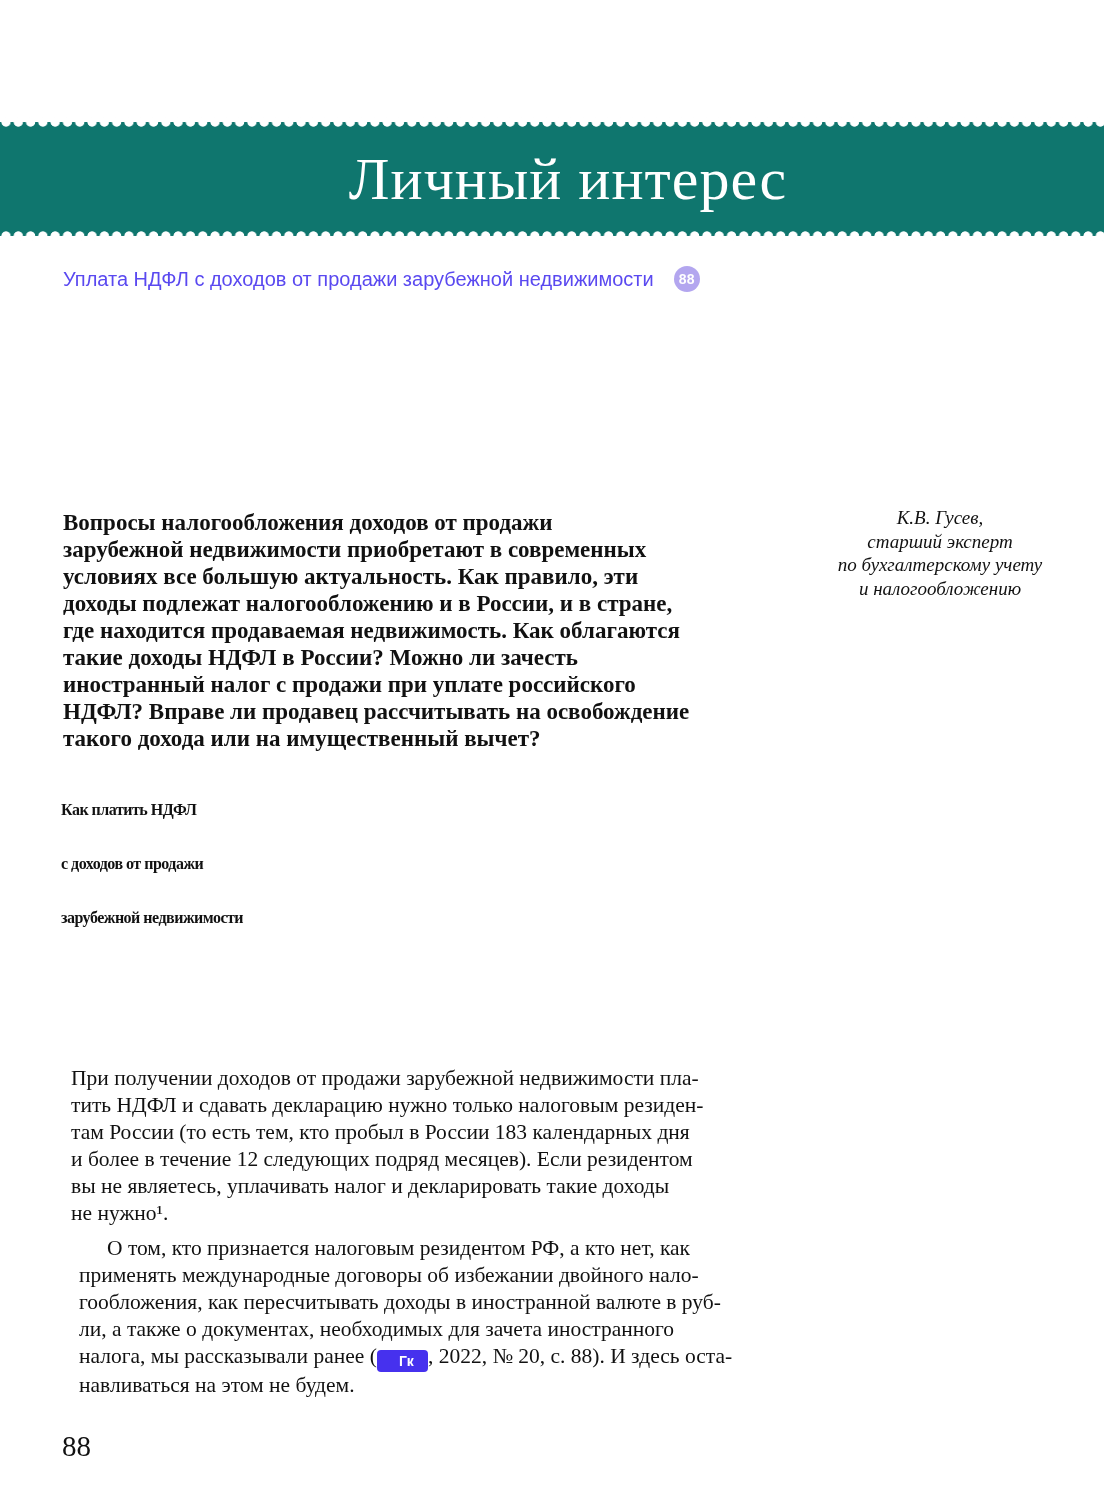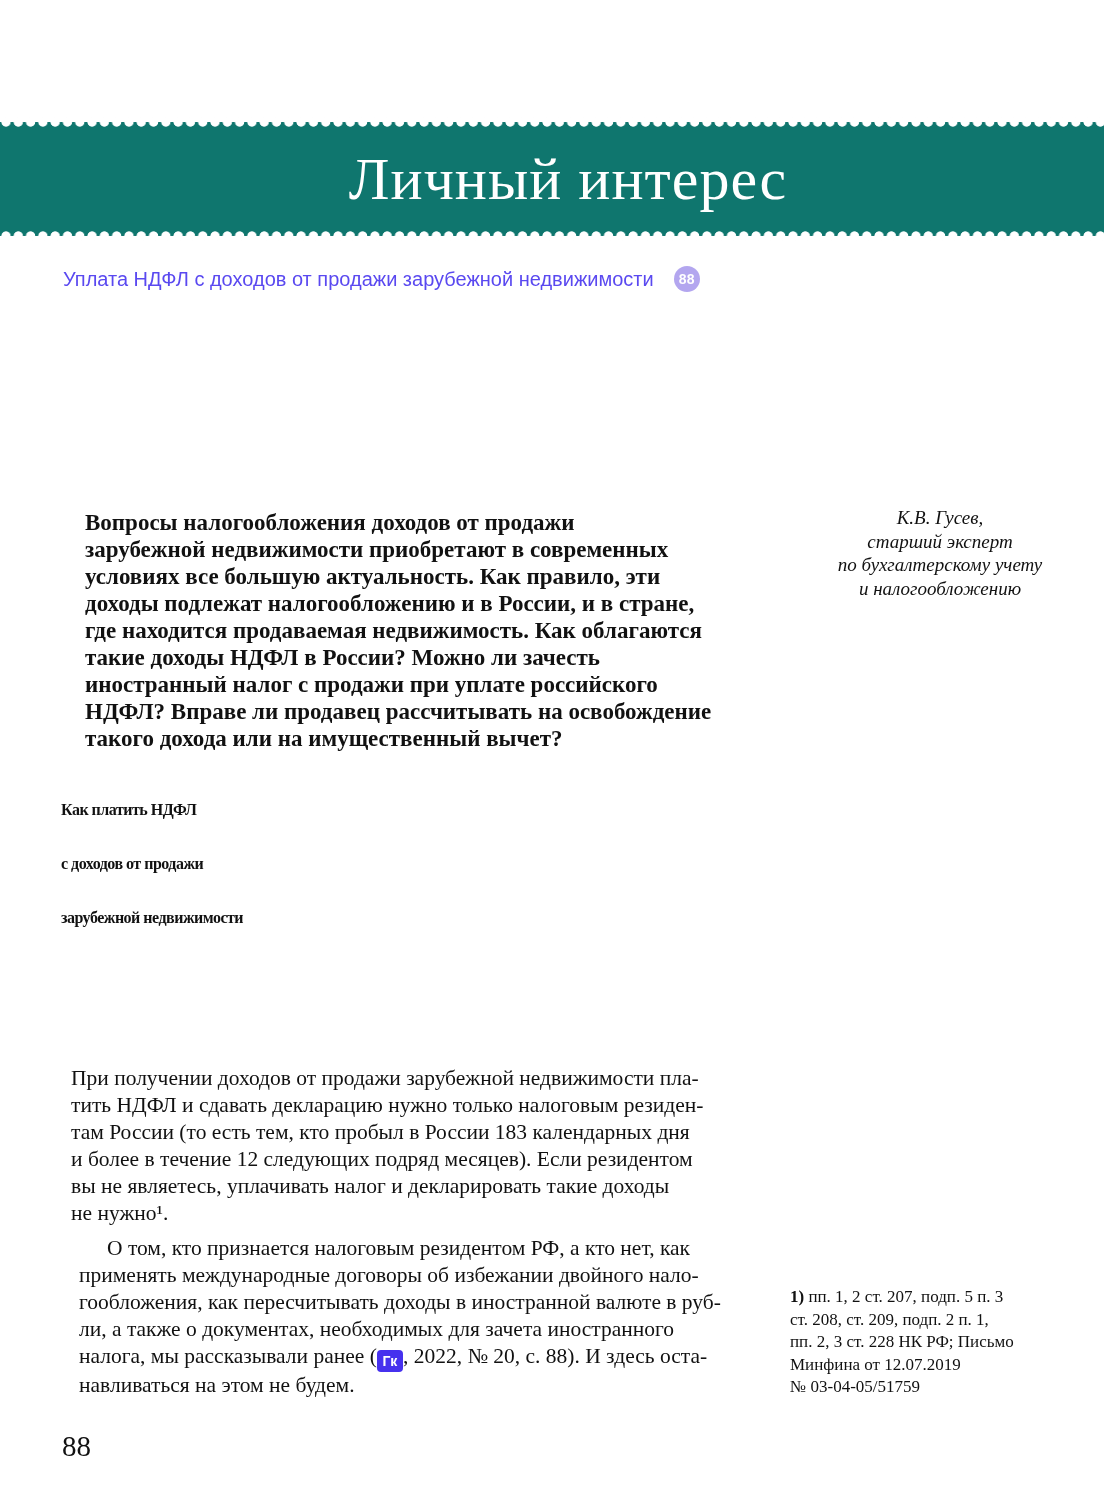--- a/index.html
+++ b/index.html
@@ -61,21 +61,20 @@
 
   
   .lead {
     position: absolute;
     left: 63px; top: 509px;
     width: 710px;
     font-weight: 700;
     font-size: 23px;
     line-height: 27px;
     white-space: pre-line;
-    margin-left: 22px;
   }
 
   
   .author {
     position: absolute;
     left: 790px; top: 506px;
     width: 300px;
     font-style: italic;
     font-size: 19px;
     line-height: 23.5px;
@@ -110,31 +109,32 @@
     left: 63px;
     width: 710px;
     font-size: 21.5px;
     line-height: 27px;
     white-space: pre-line;
   }
   .para1 { top: 1057px; }
   .para2 { top: 1219px; text-indent: 28px; }
   .gk-icon {
     display: inline-block;
-    width: 26px; height: 22px;
+    width: 43px; height: 22px;
     border-radius: 4px;
     background: #4631ee;
     color: #ffffff;
     font-family: "Liberation Sans", sans-serif;
     font-weight: 700;
     font-size: 14px;
     line-height: 22px;
     text-align: center;
     text-indent: 0;
     vertical-align: -3px;
+    padding-left: 8px;
   }
 
   
   .footnote {
     position: absolute;
     left: 790px; top: 1286px;
     width: 300px;
     font-size: 17px;
     line-height: 22.5px;
   }
@@ -191,21 +191,16 @@
 вы не являетесь, уплачивать налог и декларировать такие доходы
 не нужно¹.</p>
 
   <p class="body-para para2" style="margin:16px;"><span>О том, кто признается налоговым резидентом РФ, а кто нет, как
 применять международные договоры об избежании двойного нало-
 гообложения, как пересчитывать доходы в иностранной валюте в руб-
 ли, а также о документах, необходимых для зачета иностранного
 налога, мы рассказывали ранее (</span><span class="gk-icon">Гк</span><span>, 2022, № 20, с. 88). И здесь оста-
 навливаться на этом не будем.</span></p>
 
-  <div class="footnote"><span class="fn-marker">1) </span><span class="fn-text">пп. 1, 2 ст. 207, подп. 5 п. 3
-ст. 208, ст. 209, подп. 2 п. 1,
-пп. 2, 3 ст. 228 НК РФ; Письмо
-Минфина от 12.07.2019
-№ 03-04-05/51759</span></div>
 
   <div class="page-number">88</div>
 
 </div>
 
 </body></html>

